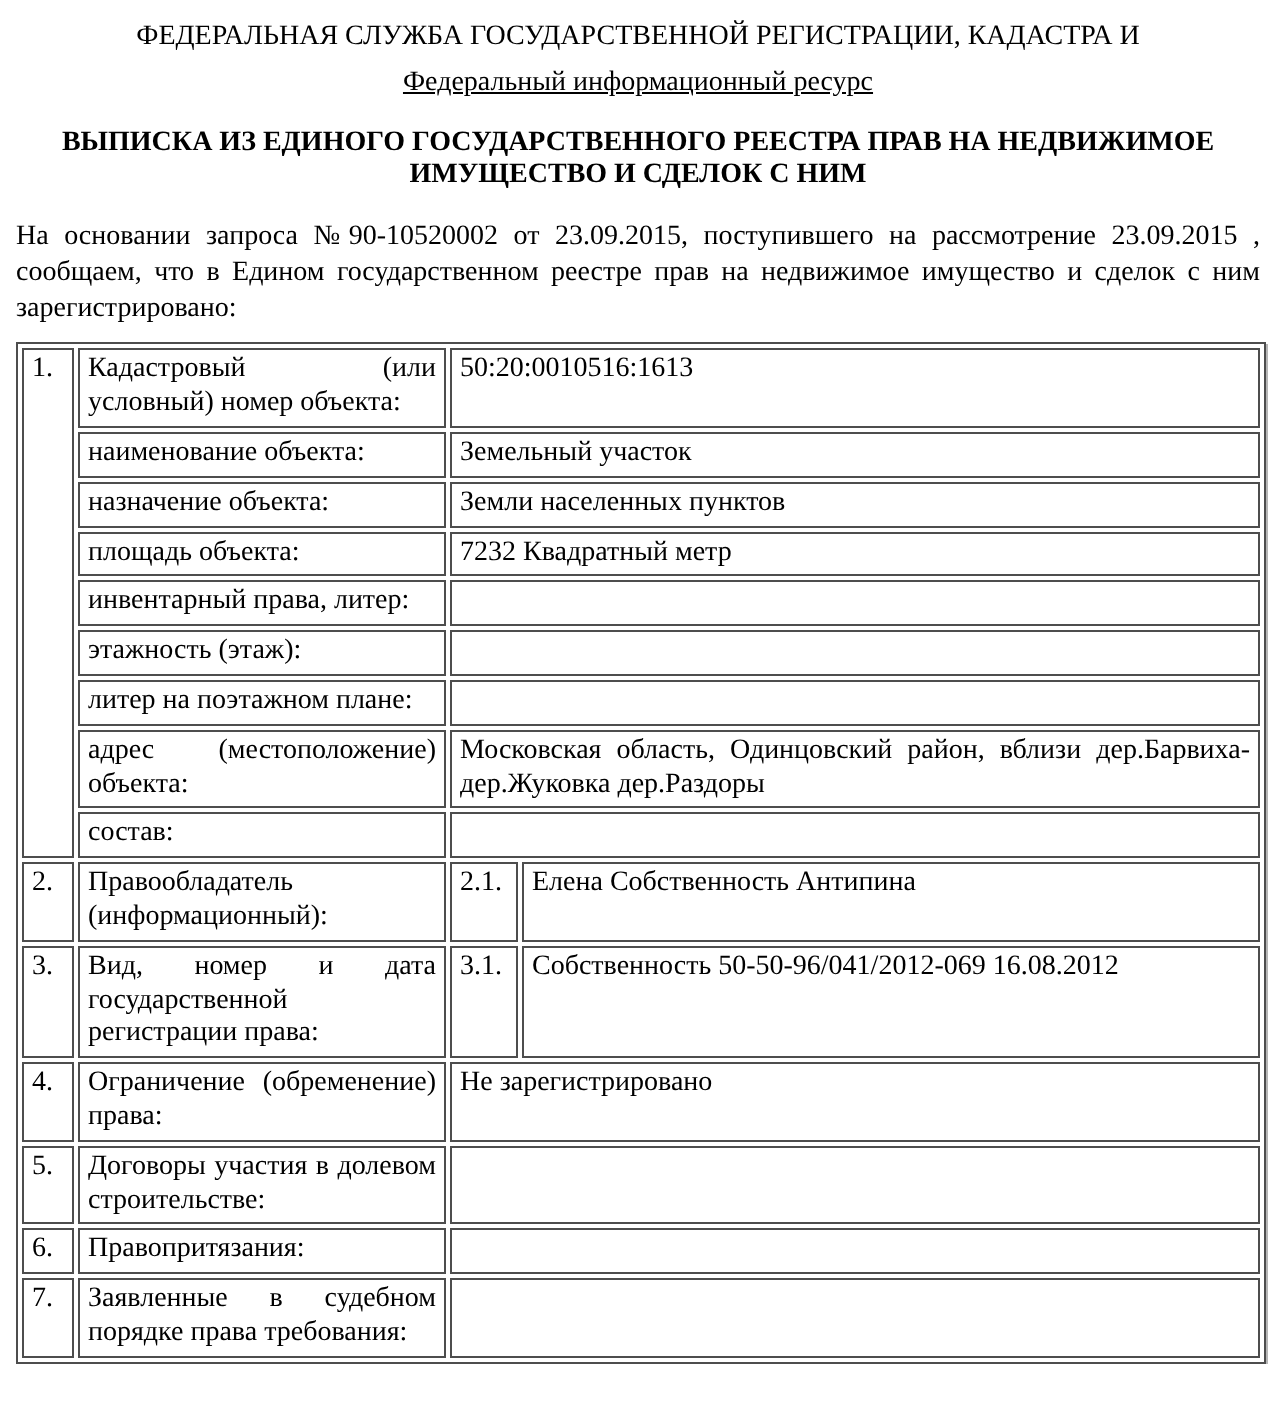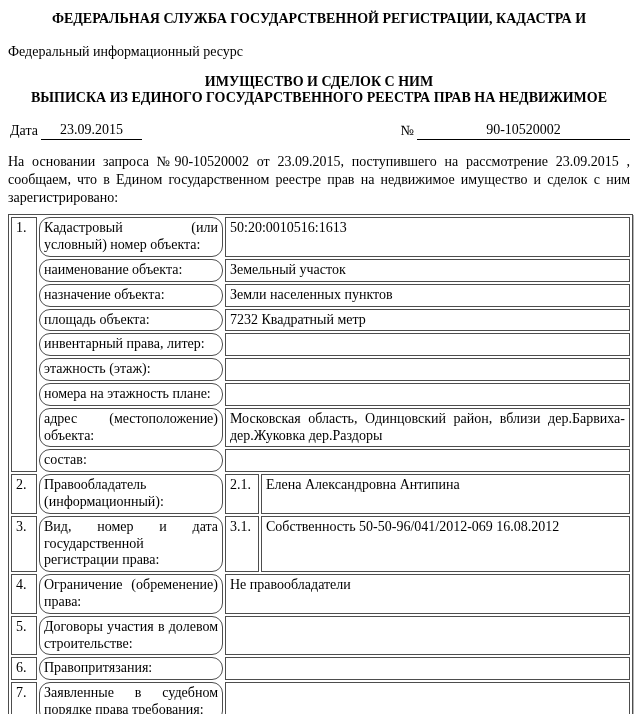--- a/index.html
+++ b/index.html
@@ -6,22 +6,22 @@
   html, body {
     margin: 0; padding: 0;
     background: #ffffff;
     color: #000000;
     font-family: "Liberation Serif", "DejaVu Serif", serif;
     font-size: 14px;
   }
   body { width: 639px; }
   .page { padding: 9px 9px 0 8px; position: relative; }
 
-  .agency { font-weight: bold; text-align: center; line-height: 1.16; margin-top: 2px; }
-  .resource { margin-top: 17px; }
+  .agency { font-weight: normal; text-align: center; line-height: 1.16; margin-top: 2px; }
+  .resource { text-align: center; margin-top: 7px; text-decoration: underline; }
   .doc-title { font-weight: bold; text-align: center; line-height: 1.16; margin-top: 14px; }
 
   .meta-line { display: flex; align-items: flex-end; margin-top: 15px; }
   .meta-label { white-space: nowrap; padding: 0 3px 1px 2px; }
   .u-line {
     display: inline-block; text-align: center;
     border-bottom: 1px solid #000; padding-bottom: 1px;
   }
   .date-value { width: 101px; }
   .number-value { width: 213px; }
@@ -39,47 +39,40 @@
     table-layout: auto;
     line-height: 1.2;
   }
   table.egrp td {
     border: 1px solid #4d4d4d;
     vertical-align: top;
     padding: 2px 4px;
     empty-cells: show;
   }
   td.num   { width: 16px; padding: 2px 2px; text-align: left; }
-  td.label { width: 174px; text-align: justify; border-radius: 11px; }
+  td.label { width: 174px; text-align: justify; }
   td.subnum{ width: 24px; padding: 2px 2px; }
   td.value { text-align: justify; }
 </style>
 </head>
 <body>
 
 <div class="page">
 
   <div class="agency">
     <div>ФЕДЕРАЛЬНАЯ СЛУЖБА ГОСУДАРСТВЕННОЙ РЕГИСТРАЦИИ, КАДАСТРА И</div>
   </div>
 
   <div class="resource">Федеральный информационный ресурс</div>
 
   <div class="doc-title">
+    <div>ВЫПИСКА ИЗ ЕДИНОГО ГОСУДАРСТВЕННОГО РЕЕСТРА ПРАВ НА НЕДВИЖИМОЕ</div>
     <div>ИМУЩЕСТВО И СДЕЛОК С НИМ</div>
-    <div>ВЫПИСКА ИЗ ЕДИНОГО ГОСУДАРСТВЕННОГО РЕЕСТРА ПРАВ НА НЕДВИЖИМОЕ</div>
   </div>
 
-  <div class="meta-line">
-    <span class="meta-label">Дата</span>
-    <span class="u-line date-value">23.09.2015</span>
-    <span class="spacer"></span>
-    <span class="meta-label">№</span>
-    <span class="u-line number-value">90-10520002</span>
-  </div>
 
   <p class="intro">На основании запроса №90-10520002 от 23.09.2015, поступившего на рассмотрение 23.09.2015 , сообщаем, что в Едином государственном реестре прав на недвижимое имущество и сделок с ним зарегистрировано:</p>
 
   <table class="egrp">
     <tbody>
       <tr>
         <td class="num" rowspan="9">1.</td>
         <td class="label">Кадастровый (или условный) номер объекта:</td>
         <td class="value" colspan="2">50:20:0010516:1613</td>
       </tr>
@@ -97,50 +90,50 @@
       </tr>
       <tr>
         <td class="label">инвентарный права, литер:</td>
         <td class="value" colspan="2"></td>
       </tr>
       <tr>
         <td class="label">этажность (этаж):</td>
         <td class="value" colspan="2"></td>
       </tr>
       <tr>
-        <td class="label">номера на этажность плане:</td>
+        <td class="label">литер на поэтажном плане:</td>
         <td class="value" colspan="2"></td>
       </tr>
       <tr>
         <td class="label">адрес (местоположение) объекта:</td>
         <td class="value" colspan="2">Московская область, Одинцовский район, вблизи дер.Барвиха-дер.Жуковка дер.Раздоры</td>
       </tr>
       <tr>
         <td class="label">состав:</td>
         <td class="value" colspan="2"></td>
       </tr>
 
       <tr>
         <td class="num">2.</td>
         <td class="label">Правообладатель (информационный):</td>
         <td class="subnum">2.1.</td>
-        <td class="value">Елена Александровна Антипина</td>
+        <td class="value">Елена Собственность Антипина</td>
       </tr>
 
       <tr>
         <td class="num">3.</td>
         <td class="label">Вид, номер и дата государственной регистрации права:</td>
         <td class="subnum">3.1.</td>
         <td class="value">Собственность 50-50-96/041/2012-069 16.08.2012</td>
       </tr>
 
       <tr>
         <td class="num">4.</td>
         <td class="label">Ограничение (обременение) права:</td>
-        <td class="value" colspan="2">Не правообладатели</td>
+        <td class="value" colspan="2">Не зарегистрировано</td>
       </tr>
 
       <tr>
         <td class="num">5.</td>
         <td class="label">Договоры участия в долевом строительстве:</td>
         <td class="value" colspan="2"></td>
       </tr>
 
       <tr>
         <td class="num">6.</td>

